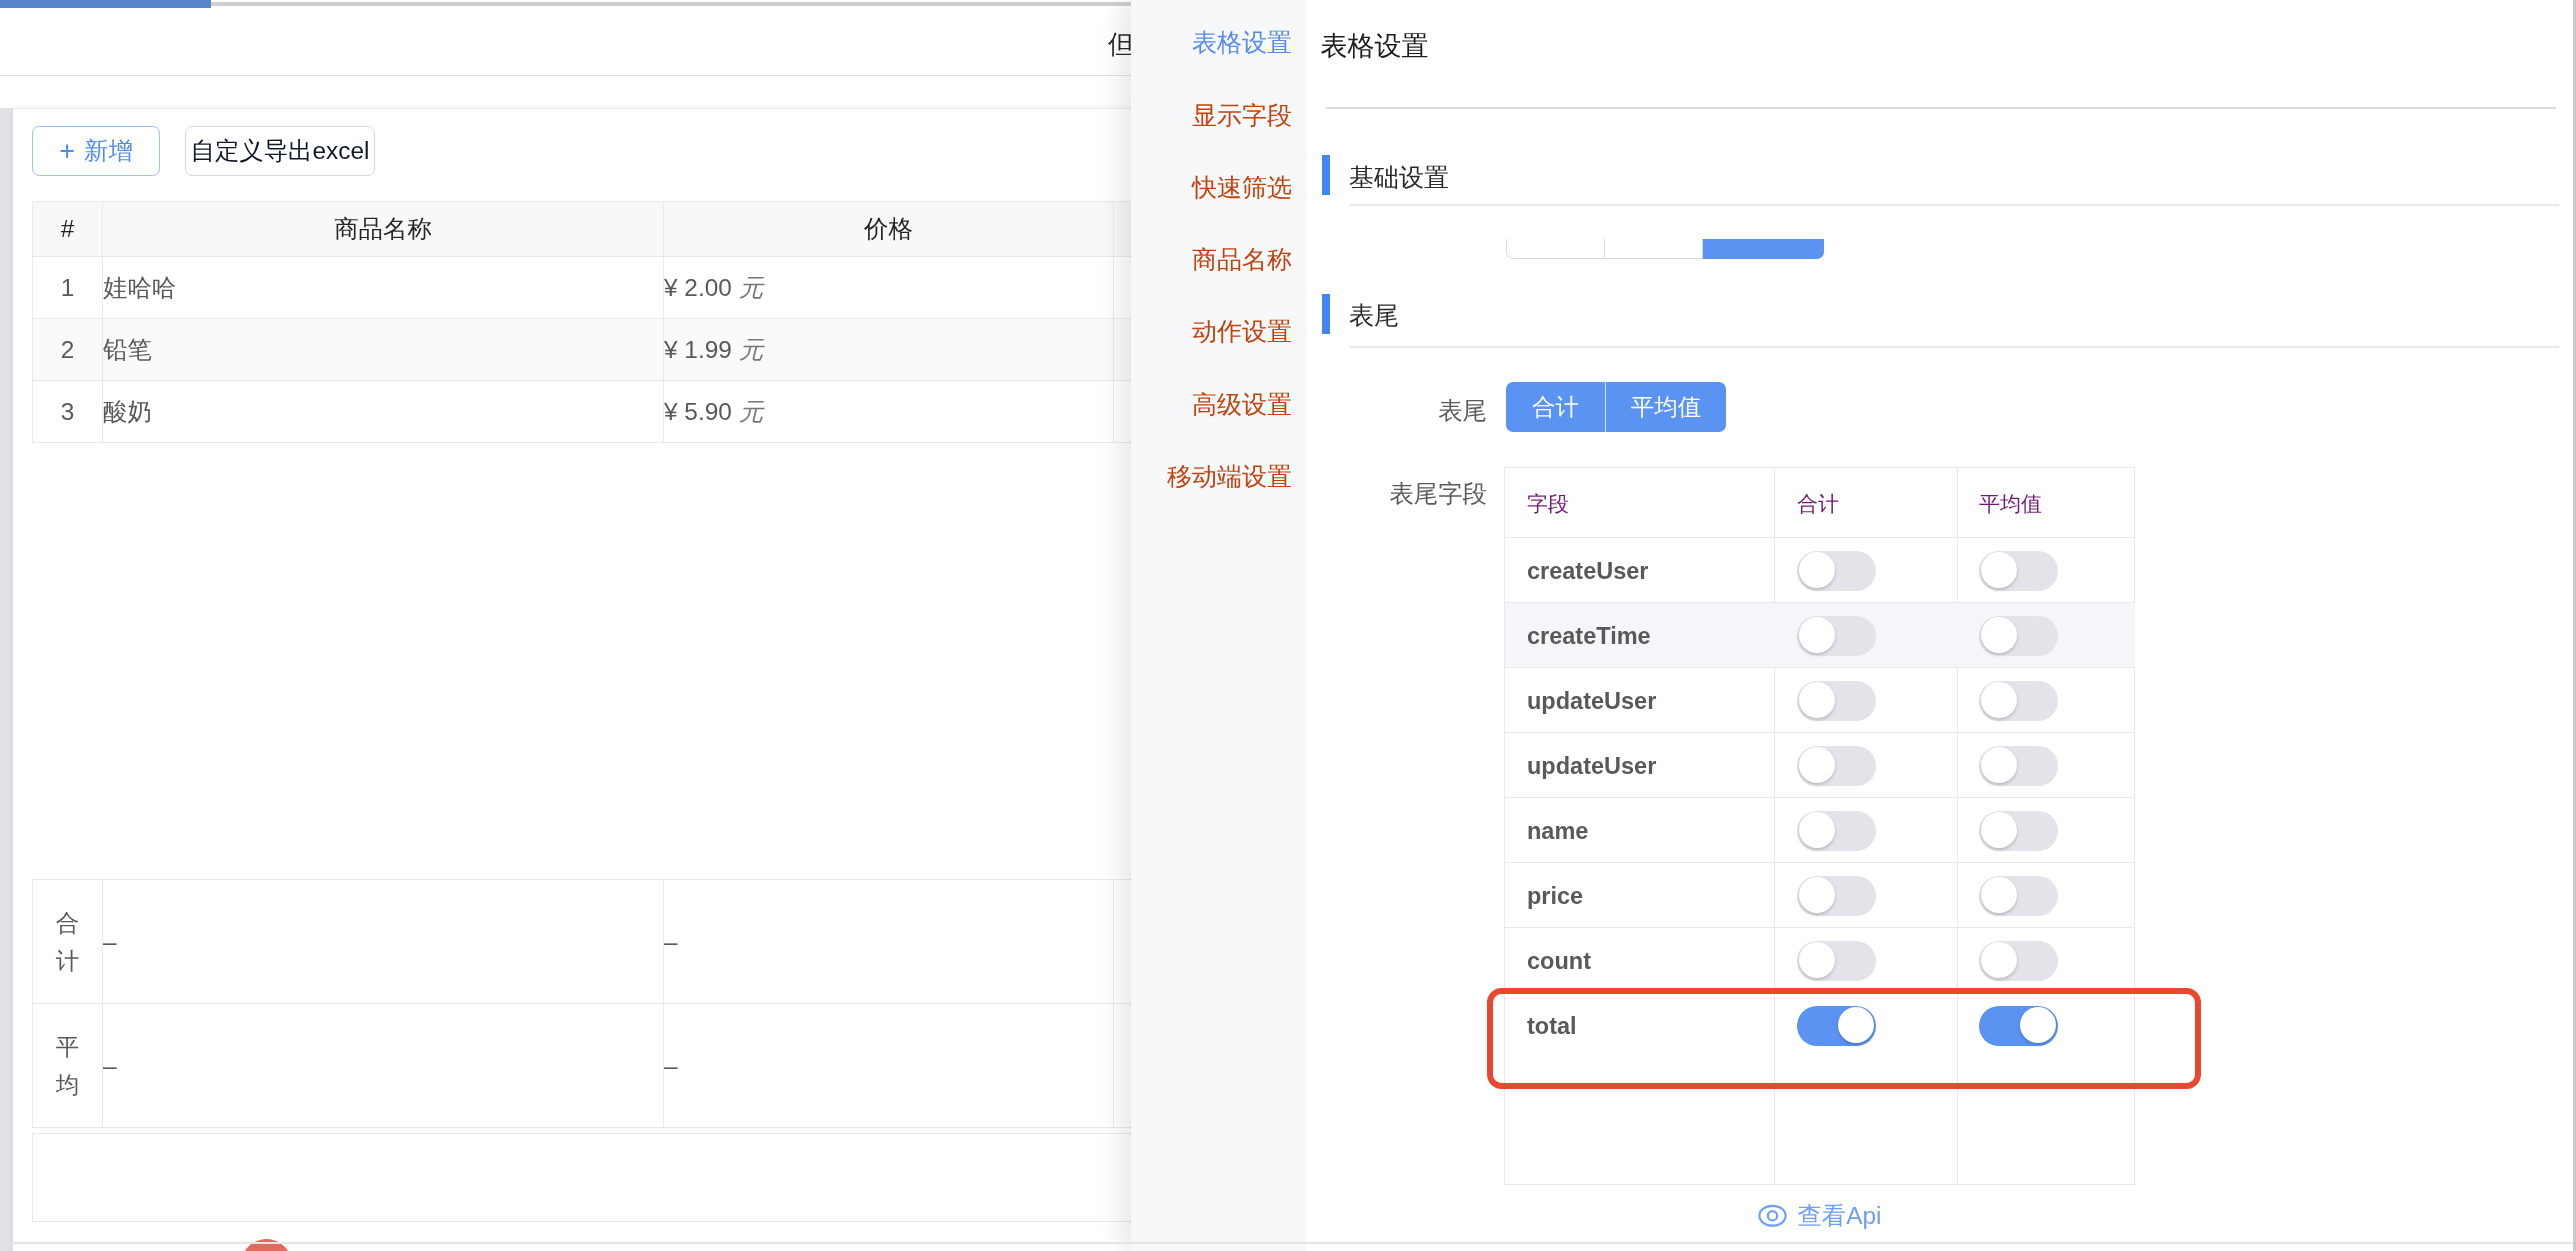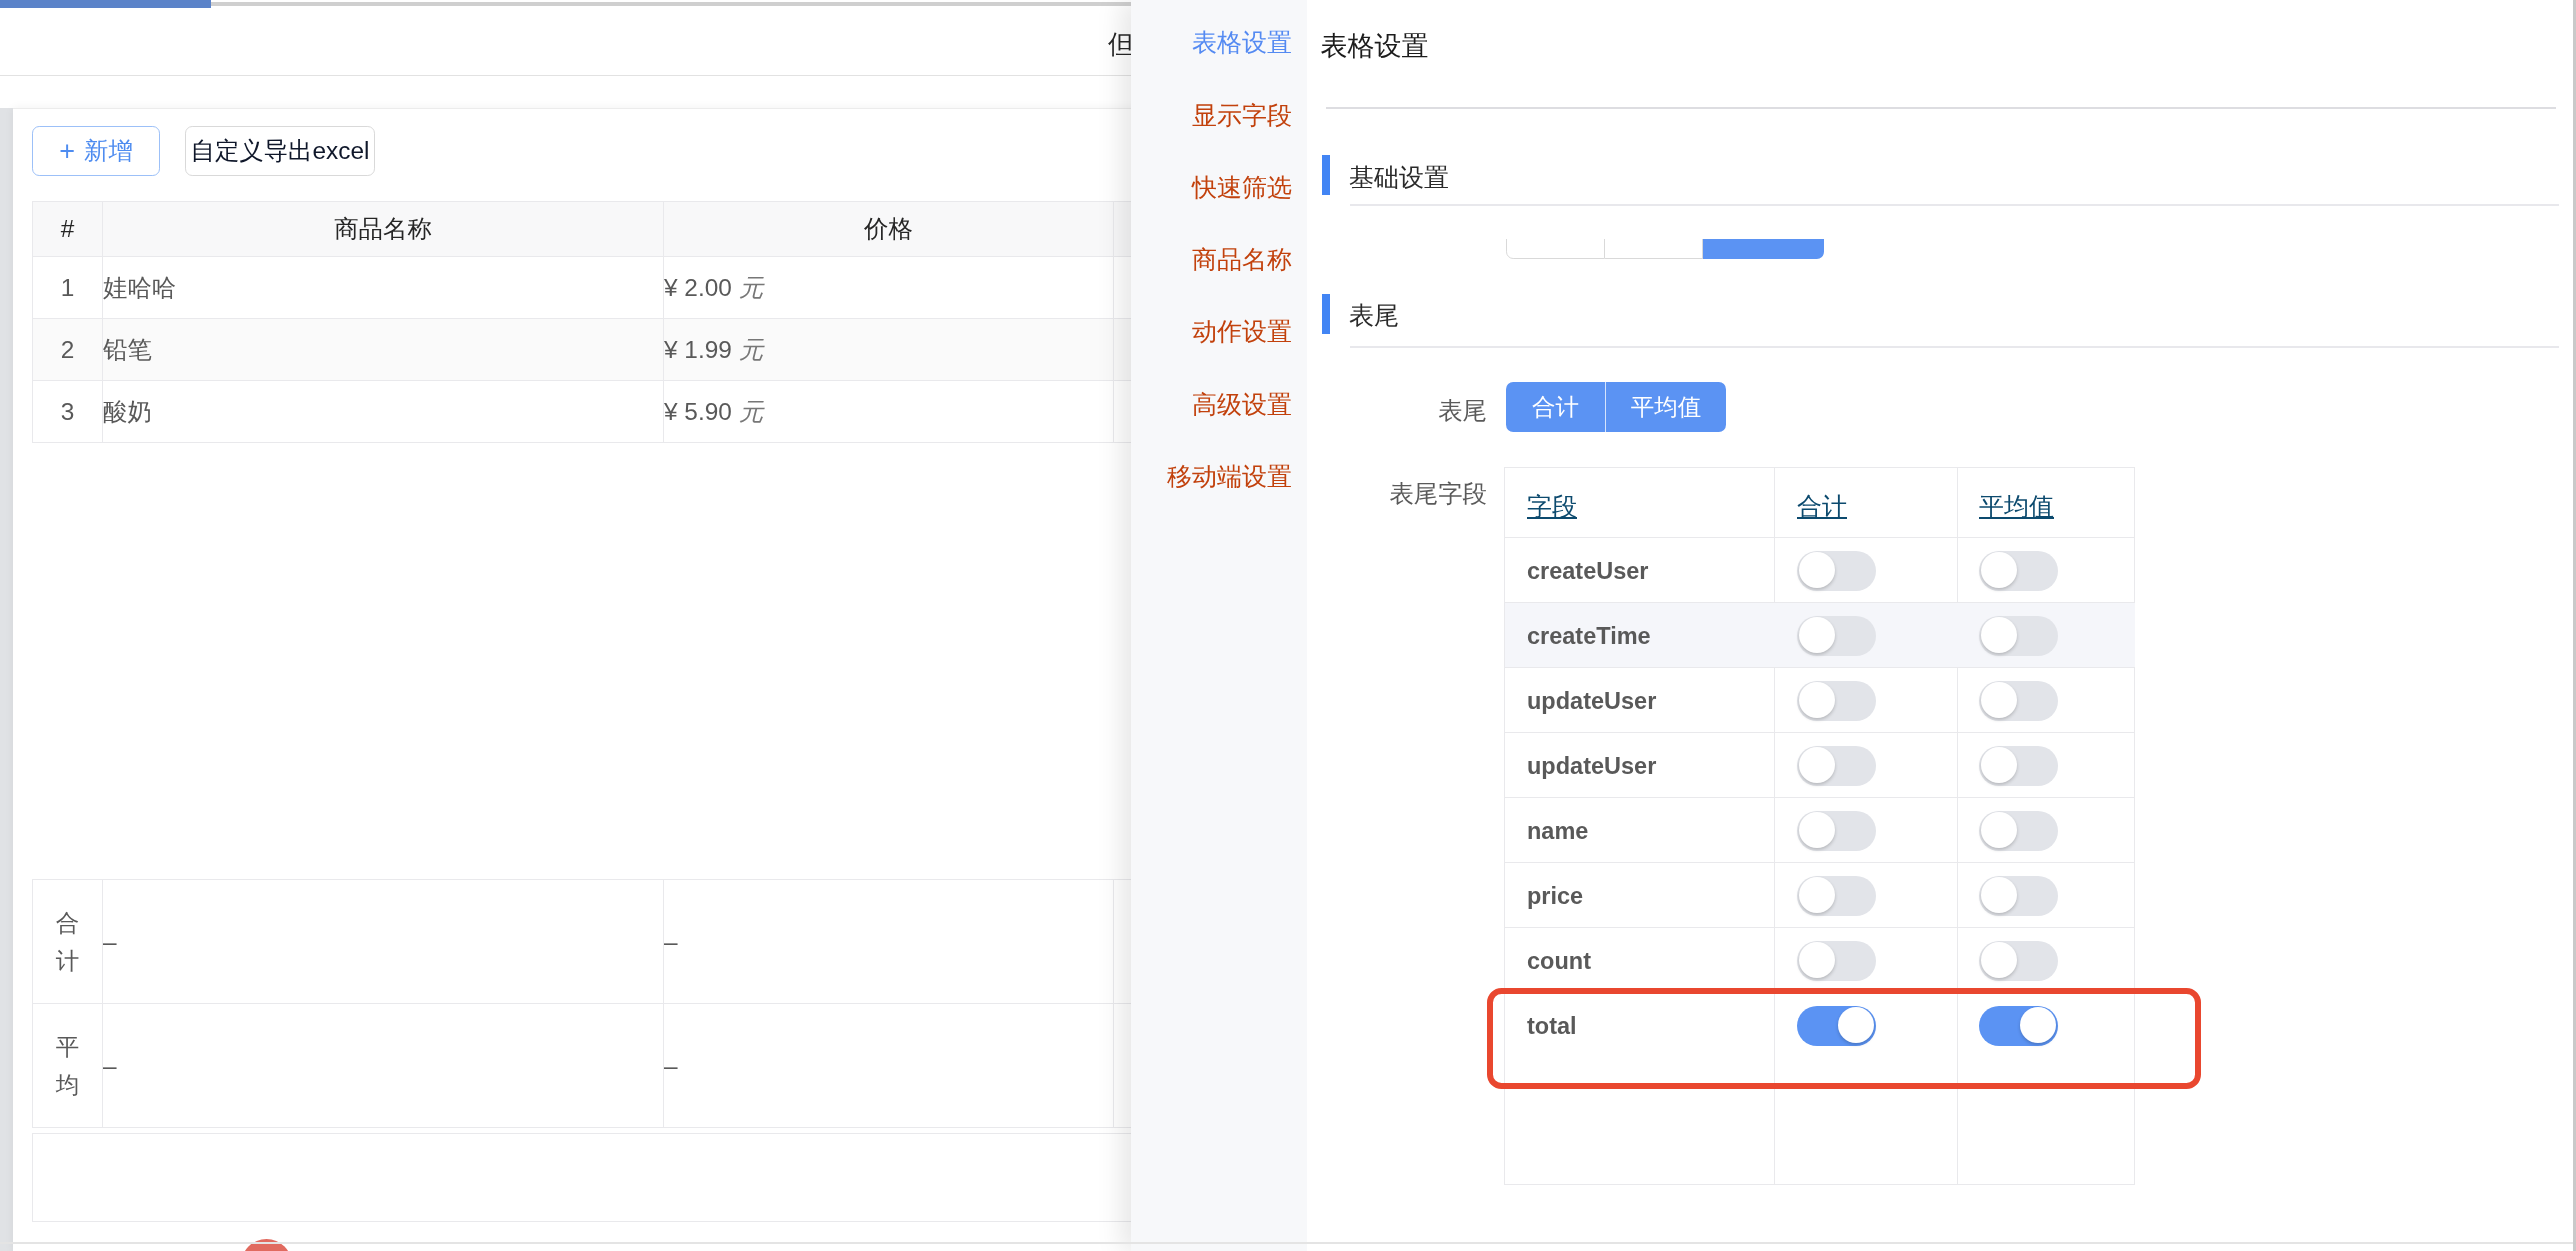--- a/index.html
+++ b/index.html
@@ -81,21 +81,21 @@
   .seg{height:50px;display:flex;align-items:center;justify-content:center;
        background:#5b93f3;color:#fff;font-size:23.5px;}
   .seg.g1{width:99px;border-right:1.8px solid rgba(255,255,255,.75);}
   .seg.g2{width:120px;}
 
   
   .ftable{left:197px;top:467px;width:631px;height:718px;box-sizing:border-box;
           border:0.9px solid #e9e9ec;background:#fff;}
   .ftable .vline{position:absolute;top:0;width:0.9px;height:716px;background:#e9e9ec;}
   .fhead{position:absolute;top:0;left:0;width:100%;height:69px;}
-  .fhead span{position:absolute;top:22px;font-size:25px;color:#0c4a6e;text-decoration:underline;}
+  .fhead span{position:absolute;top:22px;font-size:21px;color:#701a75;}
   .frow{position:absolute;left:0;width:630px;height:65px;border-top:0.9px solid #e9e9ec;font-weight:bold;}
   .frow.striped{background:#f5f6fa;}
   .frow .fname{position:absolute;left:22px;top:50%;transform:translateY(-50%);
                font-size:23.5px;color:#595959;}
   .switch{position:absolute;top:12.6px;width:79px;height:40px;border-radius:20px;
           background:#e2e4e9;cursor:pointer;}
   .switch .knob{position:absolute;top:1.8px;left:1.8px;width:36px;height:36px;border-radius:50%;
                 background:#fff;box-shadow:0 1.8px 3.6px rgba(0,0,0,.2);}
   .switch.on{background:#5b93f3;}
   .switch.on .knob{left:auto;right:1.8px;}
@@ -319,20 +319,27 @@
               </span>
               <span class="switch sw-avg on">
                 <span class="knob"></span>
               </span>
             </div>
           </div>
       </div>
 
       <div class="abs red-rect"></div>
 
+      <div class="abs api-link">
+        <svg width="31" height="23.5" viewBox="0 0 34 26" fill="none" stroke="#6d9ff5" stroke-width="2.4">
+          <ellipse cx="17" cy="13" rx="14.5" ry="11"></ellipse>
+          <circle cx="17" cy="13" r="5.2"></circle>
+        </svg>
+        <span>查看Api</span>
+      </div>
 
     </div>
   </div>
 
   <div class="abs bottom-line"></div>
   <div class="abs win-right"></div>
 </div>
 
 
 </body></html>

